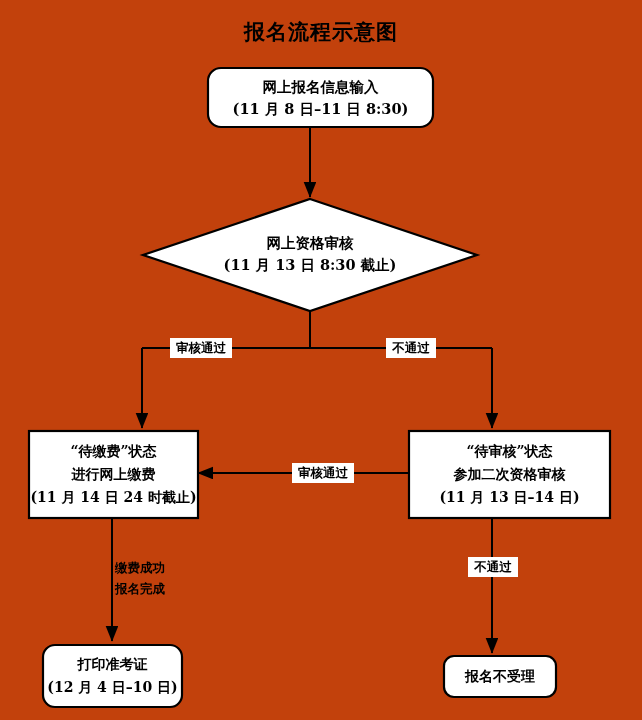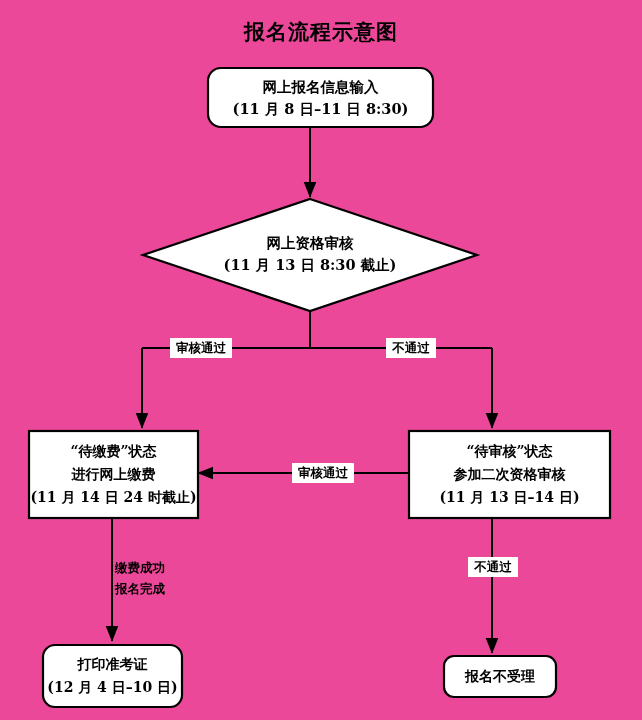--- a/index.html
+++ b/index.html
@@ -11,21 +11,21 @@
     width: 642px;
     height: 720px;
     overflow: hidden;
     font-family: "DejaVu Serif", serif;
     color: #000000;
   }
   #page {
     position: relative;
     width: 642px;
     height: 720px;
-    background: #ec4899;
+    background: #c2410c;
   }
   #chart-title {
     position: absolute;
     left: 0;
     top: 18px;
     width: 642px;
     text-align: center;
     font-family: "DejaVu Serif", serif;
     font-weight: bold;
     font-size: 21px;

